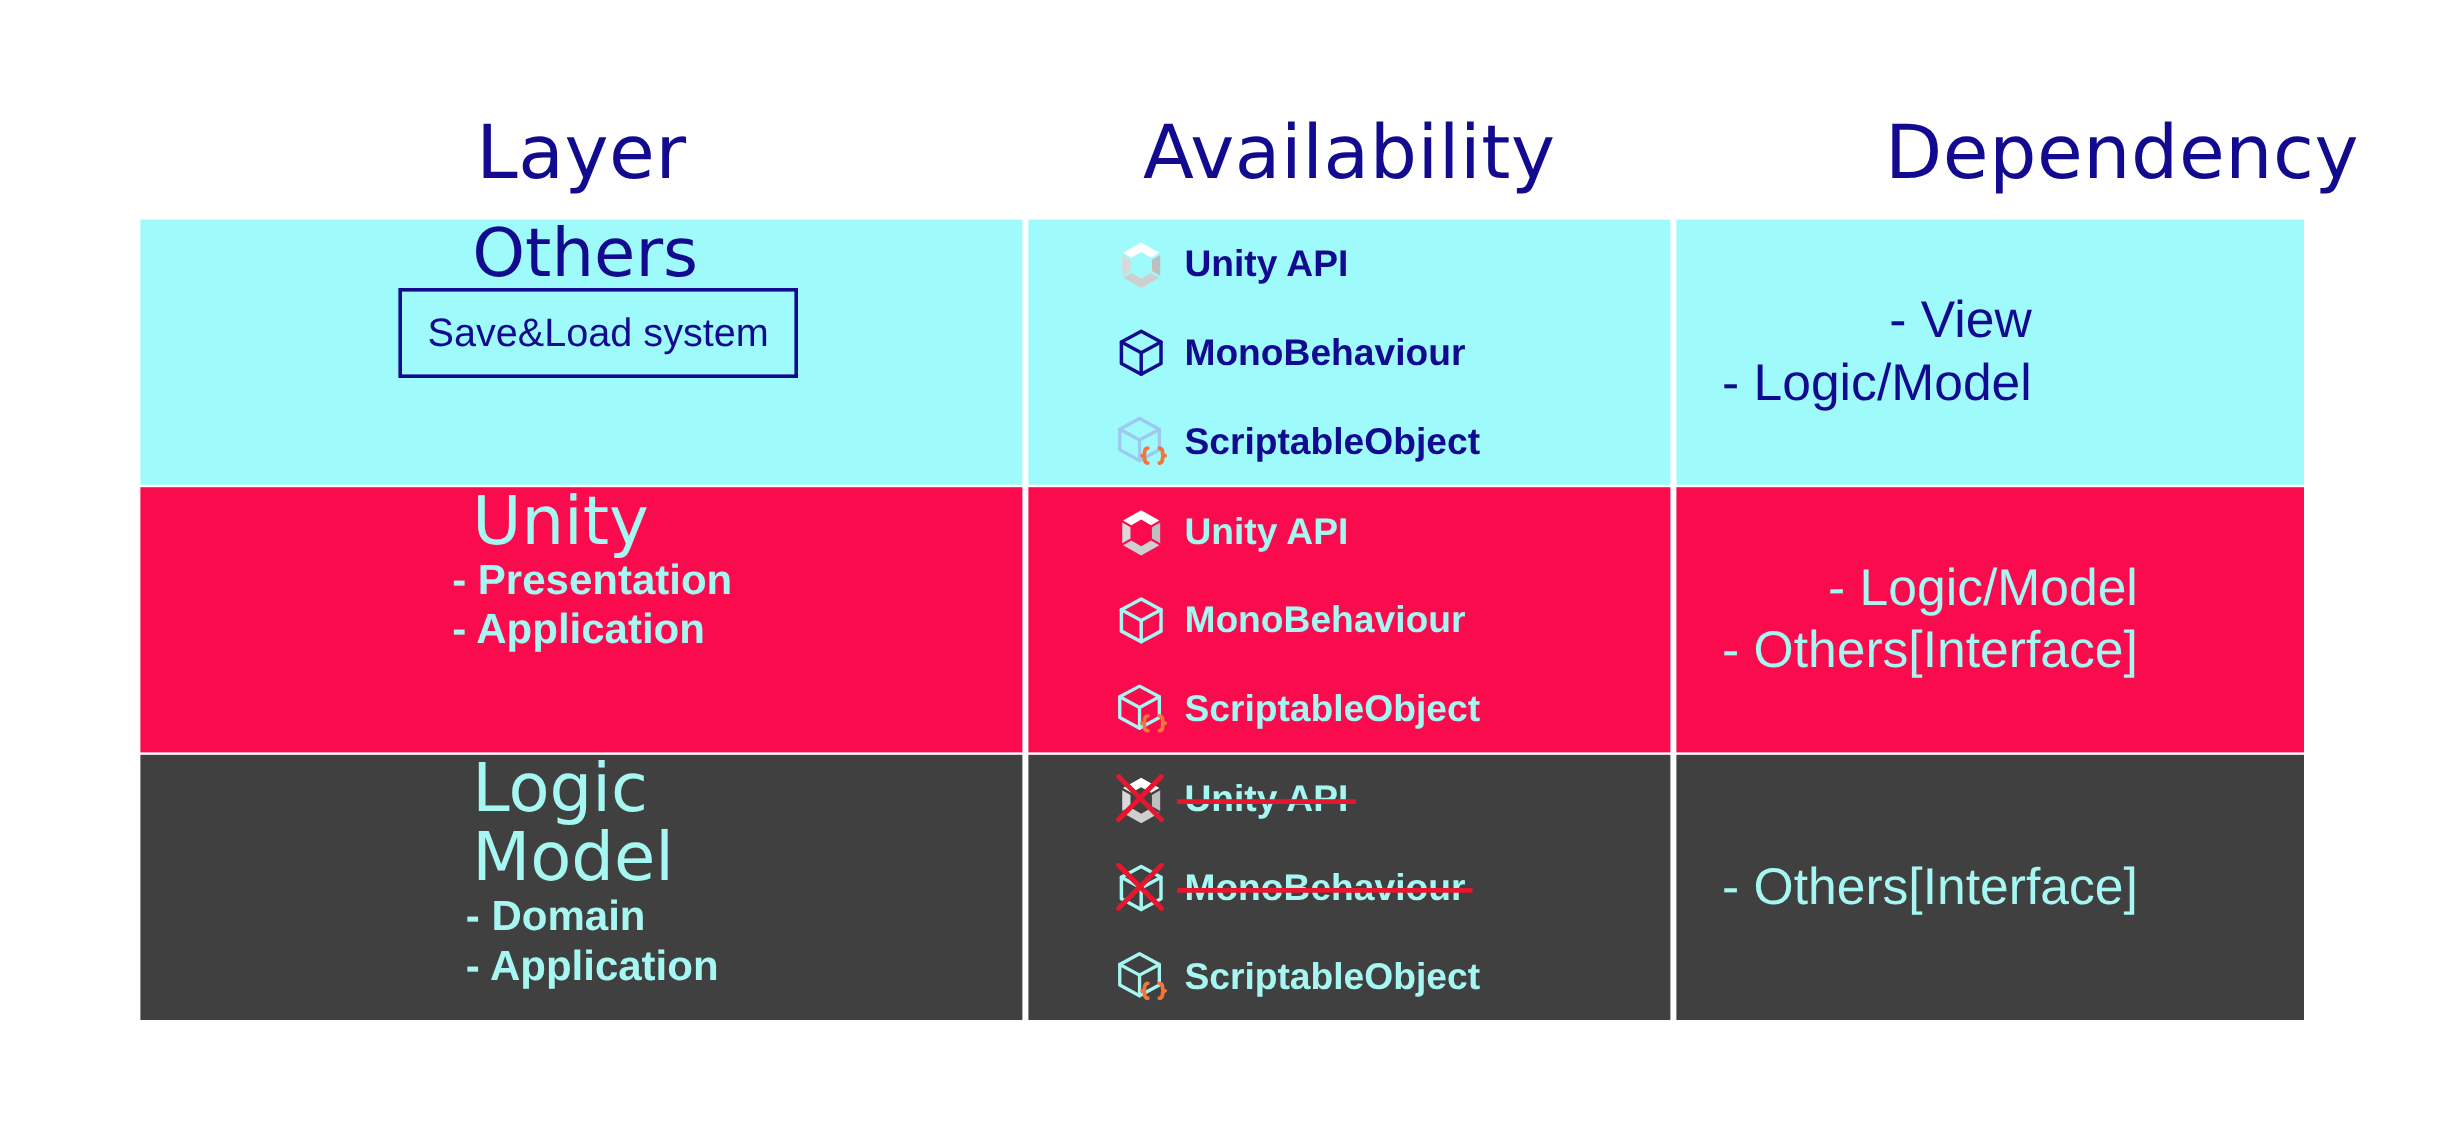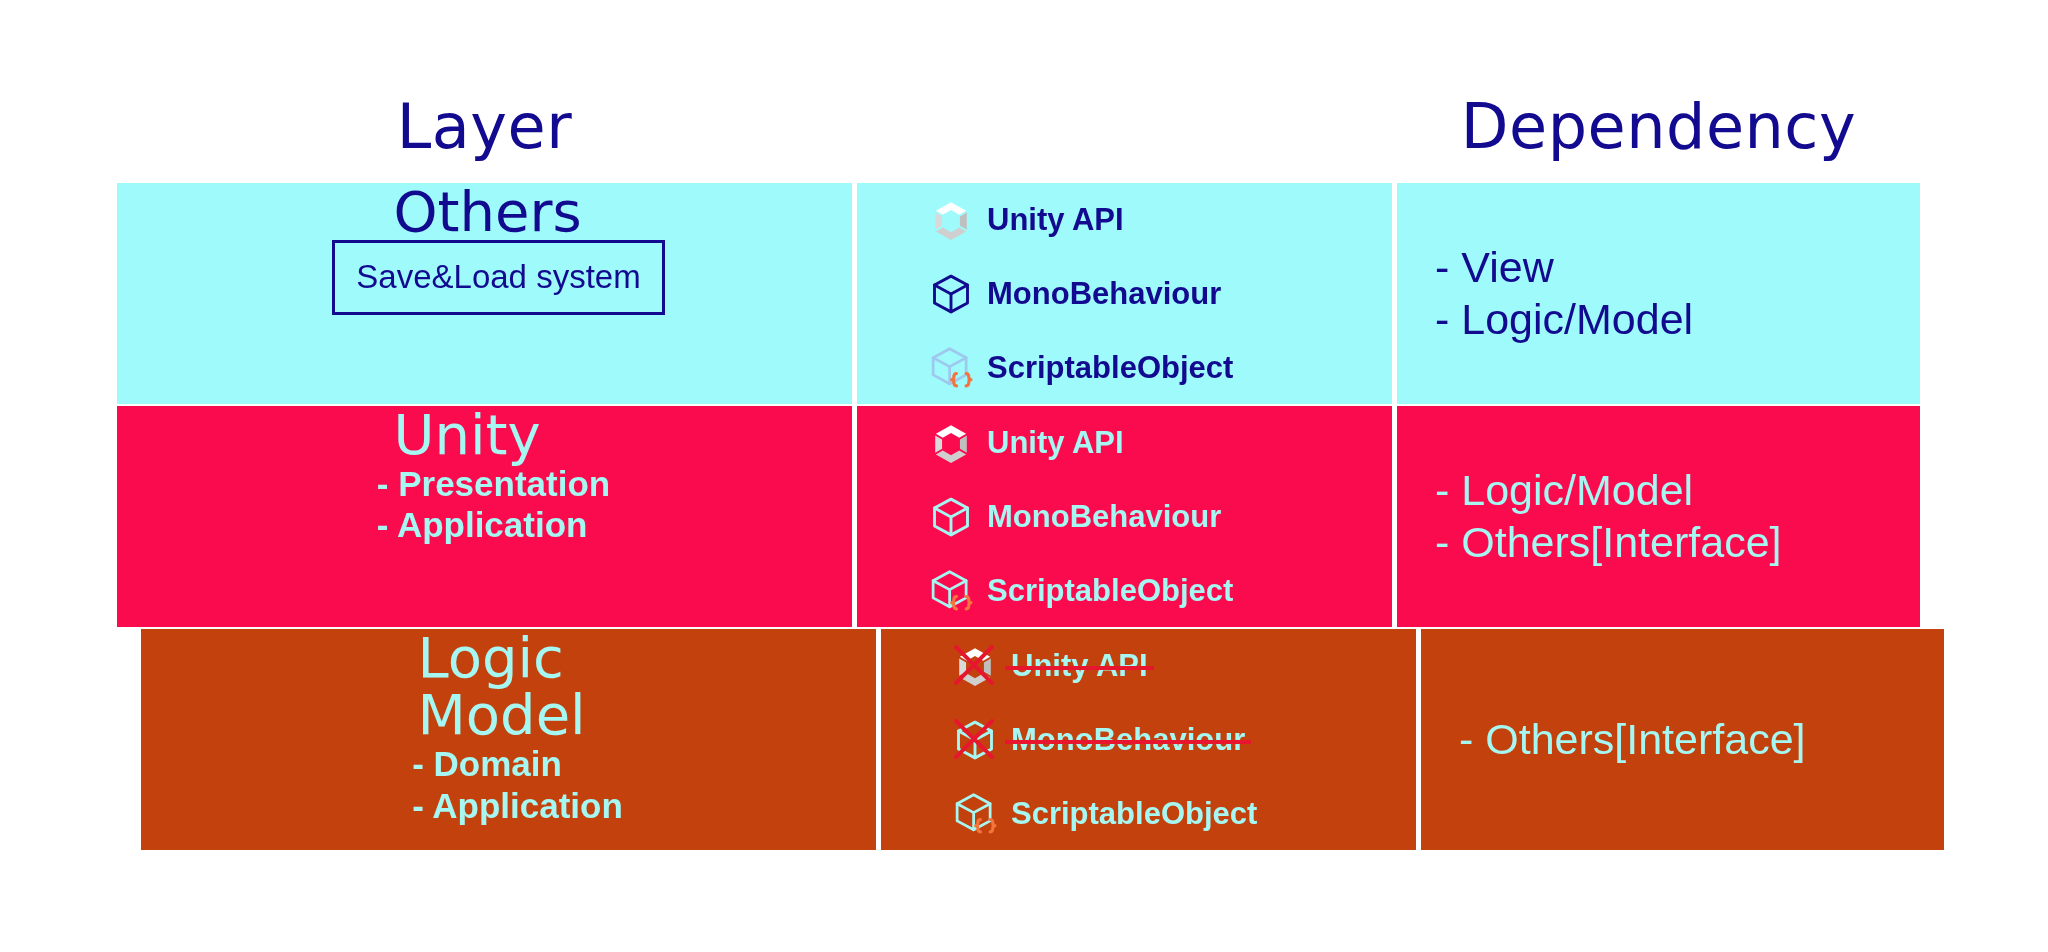--- a/index.html
+++ b/index.html
@@ -18,38 +18,38 @@
     color: #120a8f;
     font-size: 62px;
     font-weight: 400;
     letter-spacing: 0.5px;
     line-height: 1;
     white-space: nowrap;
     font-family: "DejaVu Sans", sans-serif;
   }
   #title-layer      { left: 117px;  top: 96px; width: 735px; text-align: center; }
   #title-avail      { left: 857px;  top: 96px; width: 535px; text-align: center; }
-  #title-dep        { left: 1397px; top: 96px; width: 523px; text-align: center; }
+  #title-dep        { left: 1443px; top: 96px; width: 523px; text-align: right; }
 
   
   .table { position: absolute; left: 117px; top: 183px; width: 1803px; height: 667px; }
   .row { position: absolute; left: 0; width: 1803px; height: 221px; }
   #row-0 { top: 0px;   }
   #row-1 { top: 223px; }
   #row-2 { top: 446px; }
 
   .cell { position: absolute; top: 0; height: 221px; }
   .cell.c-layer { left: 0px;    width: 735px; }
   .cell.c-avail { left: 740px;  width: 535px; }
   .cell.c-dep   { left: 1280px; width: 523px; }
 
   
   .theme-cyan .cell { background: #9ffbfb; }
   .theme-red  .cell { background: #fa0b4e; }
-  .theme-navy .cell { background: #c2410c; margin-left: 24px; }
+  .theme-navy .cell { background: #404040; }
 
   .theme-cyan { --fg: #120a8f; --fg2: #120a8f; }
   .theme-red  { --fg: #a6f7f2; --fg2: #a6f7f2; }
   .theme-navy { --fg: #a6f7f2; --fg2: #a6f7f2; }
 
   
   .layer-inner {
     position: absolute; inset: 0;
     display: flex; align-items: center; flex-direction: column;
   }
@@ -108,37 +108,38 @@
     height: 4px;
     background: #e8152f;
   }
   .icon-wrap { position: relative; width: 44px; height: 44px; flex: 0 0 44px; }
   .icon-wrap svg { display: block; width: 44px; height: 44px; }
   .xmark { position: absolute; left: -1px; top: -1px; width: 46px; height: 46px; pointer-events: none; }
 
   
   .dep-inner {
     position: absolute; inset: 0;
-    display: flex; align-items: center;
+    display: flex; align-items: center; text-align: right;
   }
   .dep-text {
     font-size: 43px;
     line-height: 1.2;
     color: var(--fg2);
     white-space: pre-line;
     margin-left: 38px;
   }
 </style>
 </head>
 <body>
 
 <div class="page">
 
   <div class="headers">
     <div class="col-title" id="title-layer">Layer</div>
+    <div class="col-title" id="title-avail">Availability</div>
     <div class="col-title" id="title-dep">Dependency</div>
   </div>
 
   <div class="table" id="table-body">
       <div class="row theme-cyan" id="row-0">
         <div class="cell c-layer">
           <div class="layer-inner">
             <div class="layer-name">Others</div>
             <div class="boxed">Save&amp;Load system</div>
           </div>

